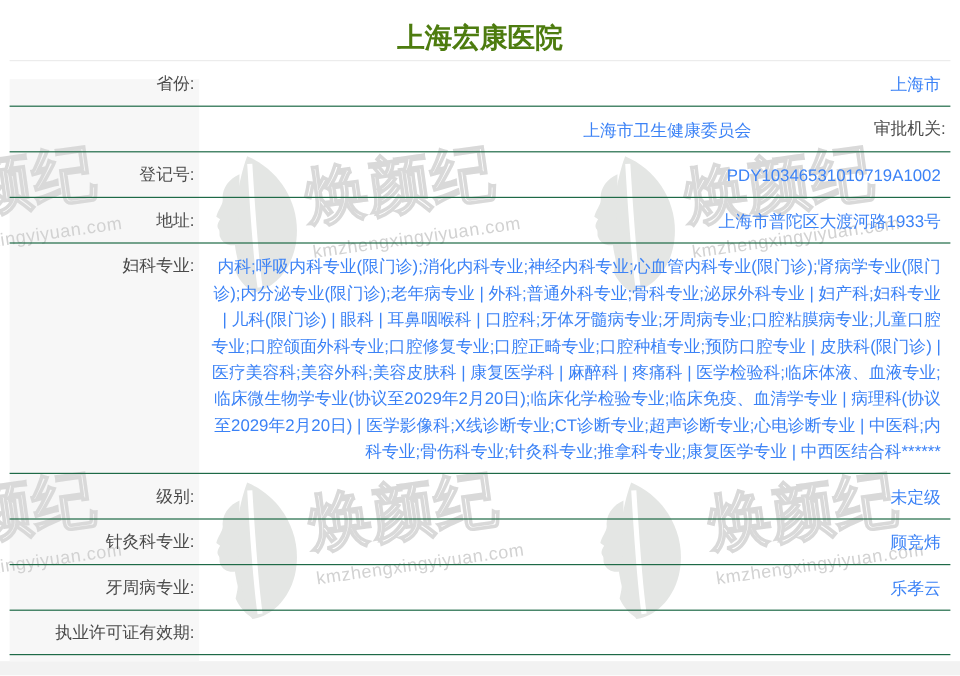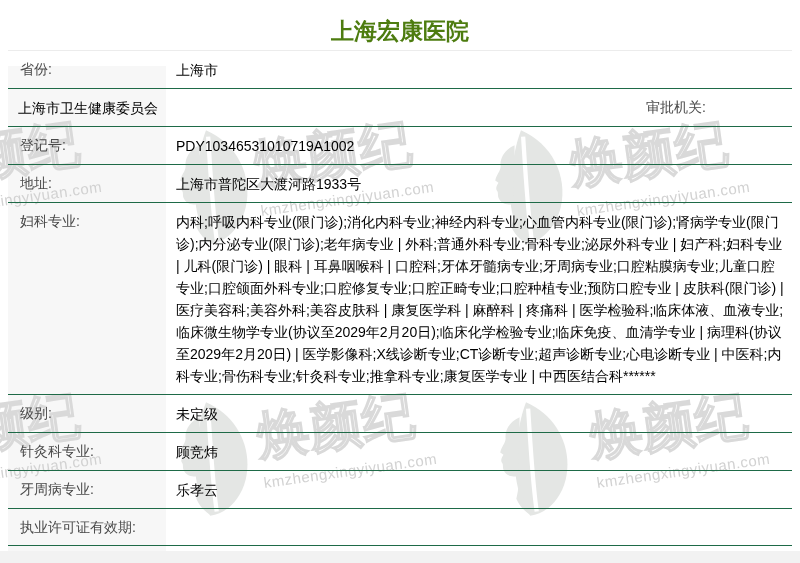--- a/index.html
+++ b/index.html
@@ -15,25 +15,25 @@
   .wm-band { position:absolute; left:0; width:800px; height:130px; }
   .wm-group { position:absolute; top:2px; width:190px; transform:rotate(-8deg); transform-origin:left bottom; }
   .wm-brand { font-size:52px; font-weight:700; letter-spacing:1px; color:transparent;
               -webkit-text-stroke:1.3px #d9d9d9; white-space:nowrap; }
   .wm-domain { font-size:15px; color:#d2d2d2; letter-spacing:0.5px; margin-top:2px; white-space:nowrap; }
   .wm-leaf { position:absolute; top:0; width:132px; height:118px; }
 
   
   .content { position:relative; z-index:3; }
   .title { padding-top:16px; height:50px; text-align:center; font-size:23px; font-weight:700; color:#4d7c0f; }
-  .info-table { margin:0 8px; border-top:1px solid #ececec; }
+  .info-table { margin:0 8px; border-top:1px solid #ececec;text-align:right; }
   .row { display:flex; border-bottom:1px solid #1e6a47; }
   .cell { font-size:14px; }
   .label { width:158px; flex:0 0 158px; padding:8px 4px 7px 12px; color:#4a4a4a; line-height:21px; }
-  .value { flex:1; padding:8px 8px 7px 10px; color:#000000; line-height:22px; word-break:break-all; }
+  .value { flex:1; padding:8px 8px 7px 10px; color:#3b82f6; line-height:22px; word-break:break-all; }
   .bottom-strip { position:absolute; left:0; bottom:0; width:800px; height:12px; background:#f2f2f2; z-index:0; }
 </style>
 </head>
 <body>
 
 <div class="page">
 
   <div class="bottom-strip"></div>
   <div class="label-col-bg"></div>
 

